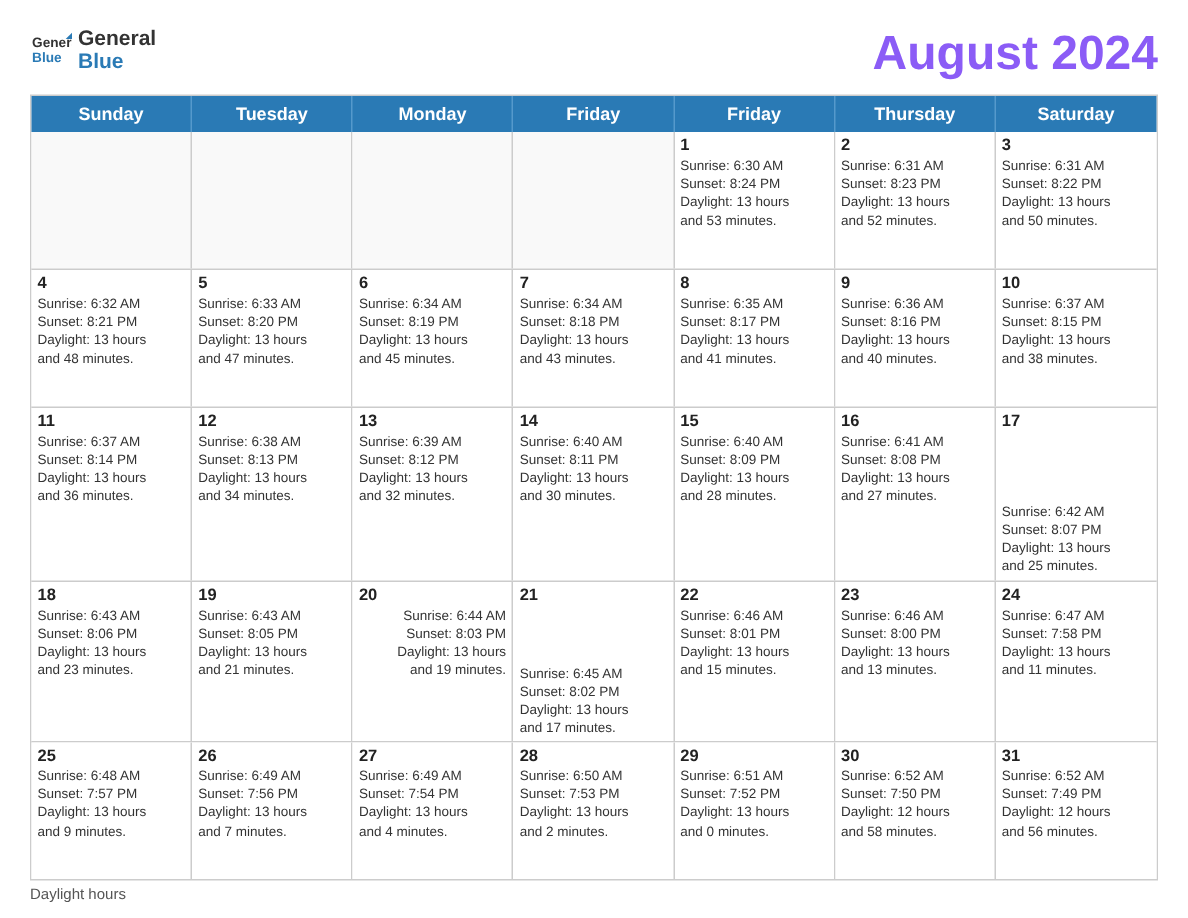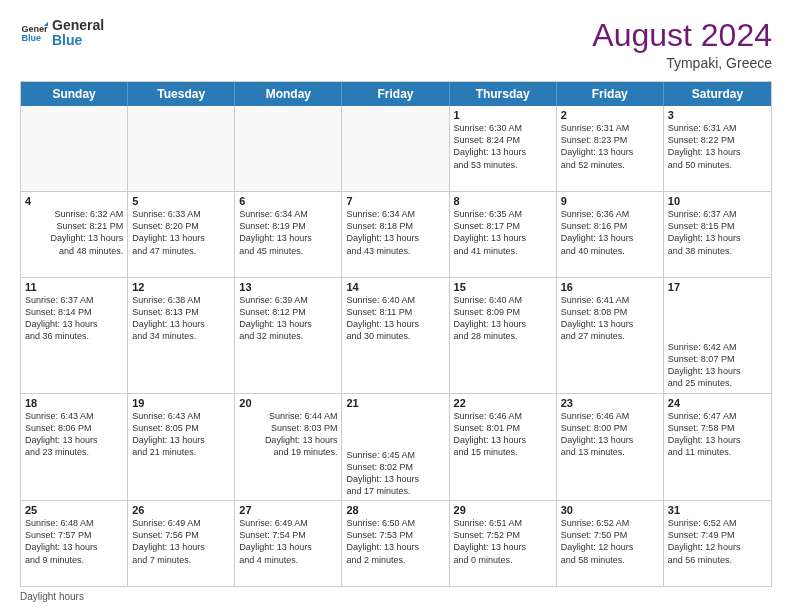--- a/index.html
+++ b/index.html
@@ -30,22 +30,22 @@
     }
     .logo-icon {
       width: 28px;
       height: 28px;
     }
     .title-block {
       text-align: right;
     }
     .month-year {
       font-size: 32px;
-      font-weight: normal;
-      color: #701a75;
+      font-weight: bold;
+      color: #8b5cf6;
       line-height: 1.1;
     }
     .location {
       font-size: 14px;
       color: #444;
       margin-top: 2px;
     }
     .calendar {
       flex: 1;
       display: flex;
@@ -118,32 +118,31 @@
         <text x="2" y="32" font-size="13" font-weight="bold" fill="#2a7ab5">Blue</text>
         <polygon points="34,10 40,10 40,4" fill="#2a7ab5"></polygon>
       </svg>
       <div style="display:flex;flex-direction:column;line-height:1.1;">
         <span style="font-size:14px;font-weight:bold;color:#333;">General</span>
         <span style="font-size:14px;font-weight:bold;color:#2a7ab5;">Blue</span>
       </div>
     </div>
     <div class="title-block">
       <div class="month-year">August 2024</div>
-      <div class="location">Tympaki, Greece</div>
     </div>
   </div>
 
   <div class="calendar">
     <div class="cal-header">
     <div class="cal-header-cell">Sunday</div>
         <div class="cal-header-cell">Tuesday</div>
         <div class="cal-header-cell">Monday</div>
         <div class="cal-header-cell">Friday</div>
+        <div class="cal-header-cell">Friday</div>
         <div class="cal-header-cell">Thursday</div>
-        <div class="cal-header-cell">Friday</div>
         <div class="cal-header-cell">Saturday</div>
       </div>
     <div class="cal-body">
     <div class="cal-row">
           <div class="cal-cell empty"></div>
           <div class="cal-cell empty"></div>
           <div class="cal-cell empty"></div>
           <div class="cal-cell empty"></div>
           <div class="cal-cell">
             <div class="day-num">1</div>
@@ -163,21 +162,21 @@
             <div class="day-num">3</div>
             <div class="cell-text" style="white-space: pre-line;">Sunrise: 6:31 AM
 Sunset: 8:22 PM
 Daylight: 13 hours
 and 50 minutes.</div>
           </div>
         </div>
         <div class="cal-row">
           <div class="cal-cell">
             <div class="day-num">4</div>
-            <div class="cell-text" style="white-space: pre-line; text-align: right;">Sunrise: 6:32 AM
+            <div class="cell-text" style="white-space: pre-line;">Sunrise: 6:32 AM
 Sunset: 8:21 PM
 Daylight: 13 hours
 and 48 minutes.</div>
           </div>
           <div class="cal-cell">
             <div class="day-num">5</div>
             <div class="cell-text" style="white-space: pre-line;">Sunrise: 6:33 AM
 Sunset: 8:20 PM
 Daylight: 13 hours
 and 47 minutes.</div>

